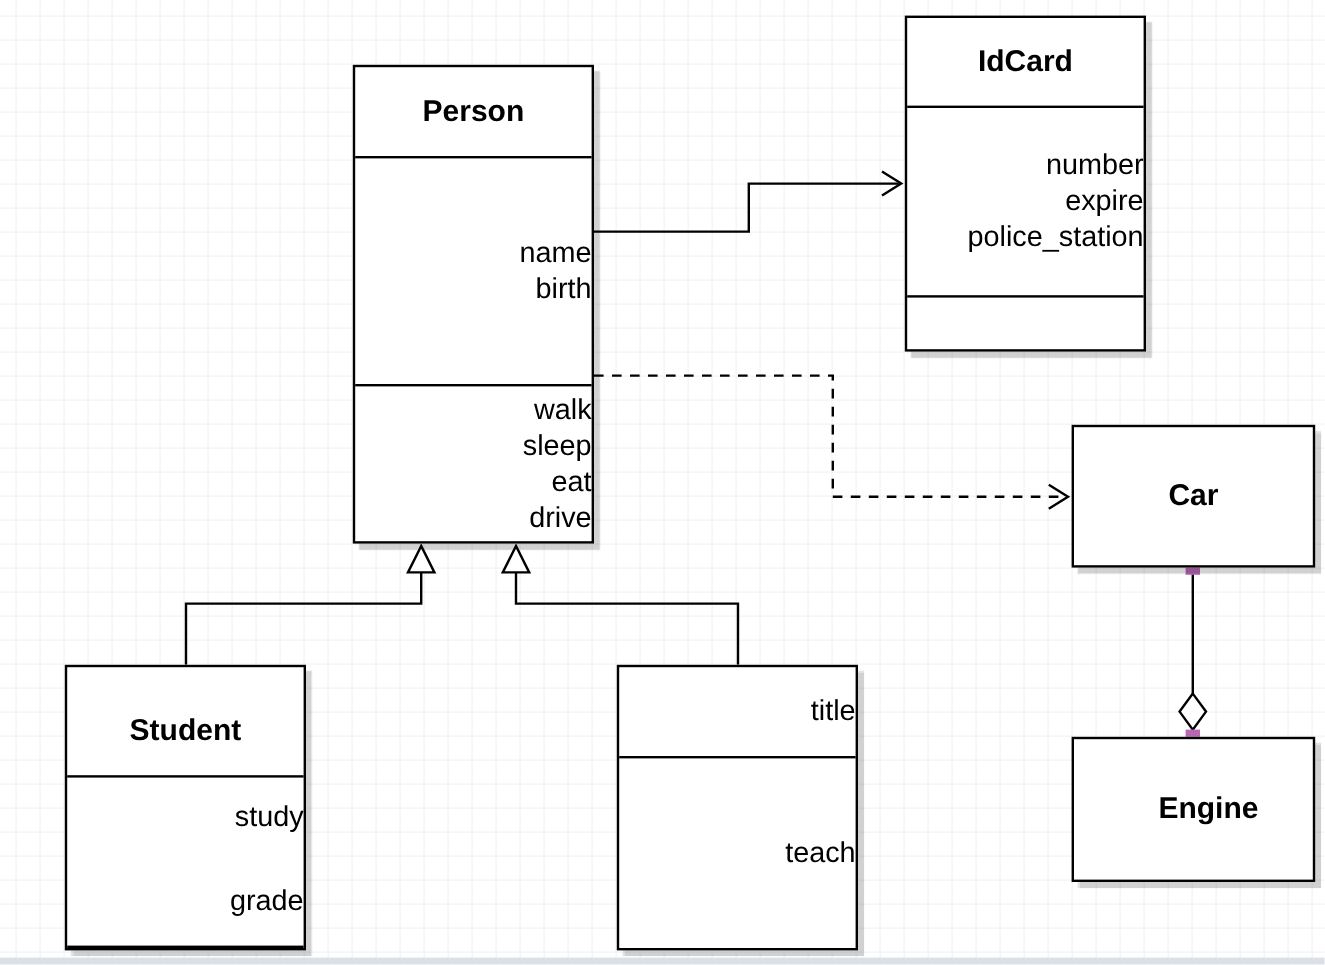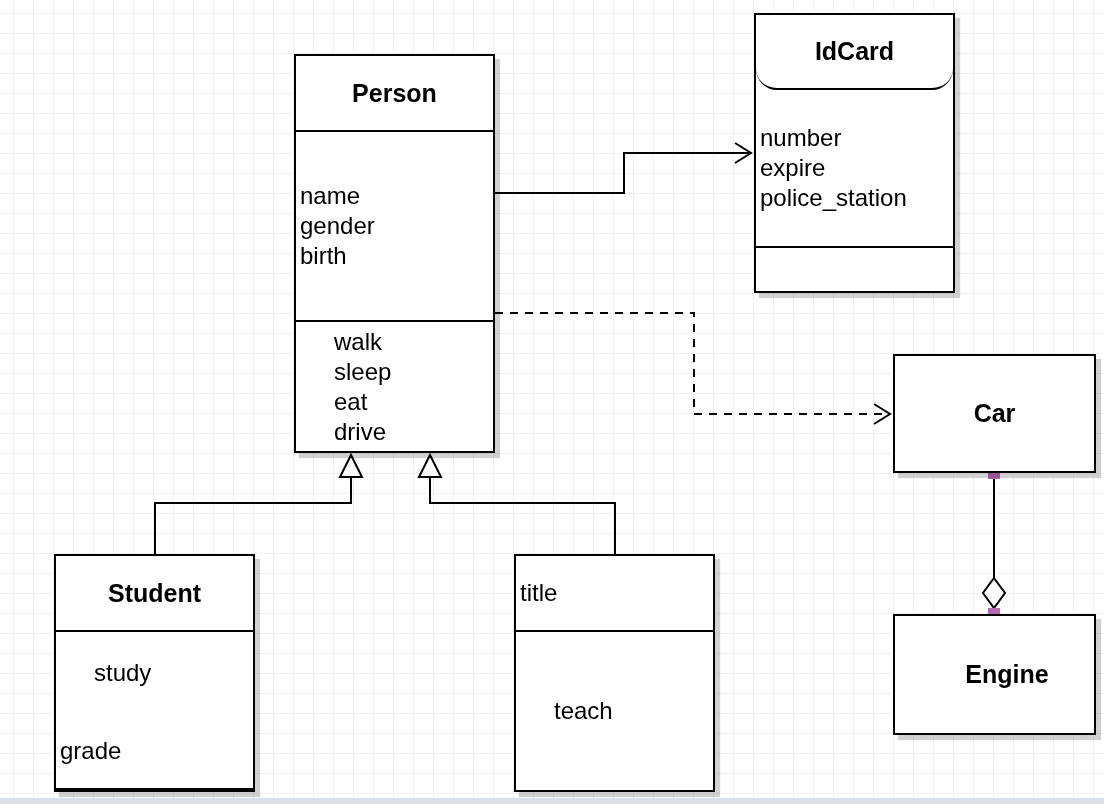--- a/index.html
+++ b/index.html
@@ -45,38 +45,39 @@
   }
 
   .uml-section {
     display: flex;
     flex-direction: column;
     justify-content: center;
     padding-left: 4px;
     font-size: 24px;
     line-height: 30px;
     flex: 0 0 auto;
+    align-items: flex-end;
   }
   .uml-section.fill { flex: 1 1 auto; margin-left: 34px; }
   .uml-section.divider { border-bottom: 2px solid #000000; }
 
   
   .box-person  { left: 294px; top: 54px;  width: 201px; height: 399px; }
   .box-person  .uml-title   { height: 76px; }
   .box-person  .sec-attrs   { height: 190px; }
 
   .box-idcard  { left: 754px; top: 13px;  width: 201px; height: 280px; }
-  .box-idcard  .uml-title   { height: 75px; border-radius: 21px; }
+  .box-idcard  .uml-title   { height: 75px; }
   .box-idcard  .sec-attrs   { height: 158px; }
 
   .box-car     { left: 893px; top: 354px; width: 203px; height: 119px; }
   .box-engine  { left: 893px; top: 614px; width: 203px; height: 121px; padding-left: 25px; }
 
   .box-student { left: 54px;  top: 554px; width: 201px; height: 238px; }
-  .box-student .uml-title   { height: 76px; }
+  .box-student .uml-title   { height: 76px; margin-top: 16px; }
   .box-student .sec-attrs   { height: 76px; }
 
   .box-teacher { left: 514px; top: 554px; width: 201px; height: 238px; }
   .box-teacher .uml-title   { height: 76px; }
   .box-teacher .sec-attrs   { height: 76px; }
 
   .connectors {
     position: absolute;
     left: 0; top: 0;
     width: 1104px;
@@ -125,21 +126,20 @@
       <polygon points="994,578 1005,593 994,608 983,593" fill="#fff" stroke="#000" stroke-width="2"></polygon>
       <rect x="988" y="467" width="12" height="12" fill="#b768b3"></rect>
       <rect x="988" y="608" width="12" height="12" fill="#b768b3"></rect>
     </g>
   </svg>
 
   <div class="uml-class box-person">
     <div class="uml-title">Person</div>
     <div class="uml-section sec-attrs divider">
       <div>name</div>
-      <div>gender</div>
       <div>birth</div>
     </div>
     <div class="uml-section fill">
       <div>walk</div>
       <div>sleep</div>
       <div>eat</div>
       <div>drive</div>
     </div>
   </div>
 

